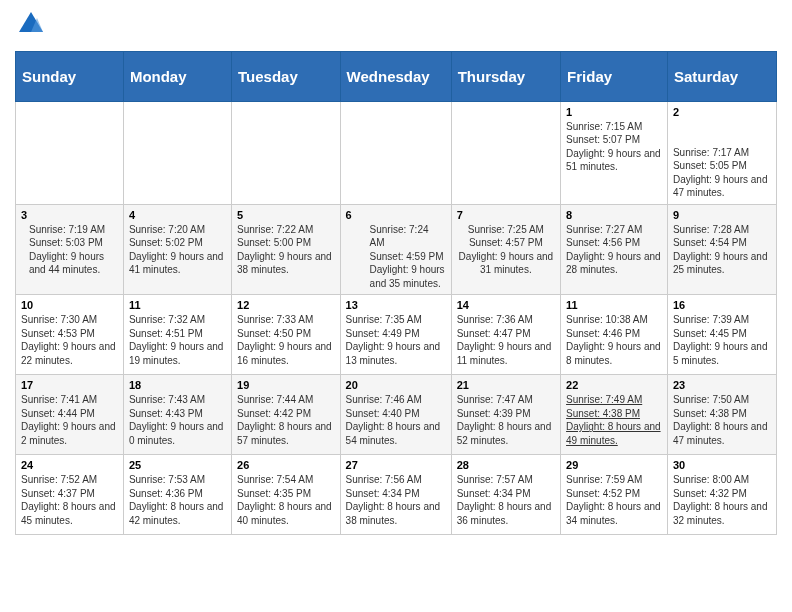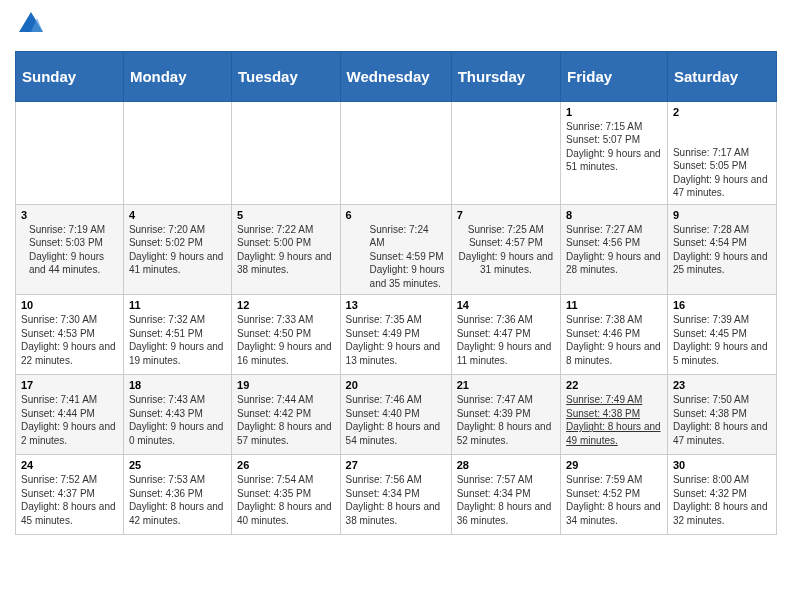--- a/index.html
+++ b/index.html
@@ -215,21 +215,21 @@
 Daylight: 9 hours and 13 minutes.</div>
           </td>
           <td>
             <span class="day-num">14</span>
             <div class="day-info" style="white-space: pre-line;">Sunrise: 7:36 AM
 Sunset: 4:47 PM
 Daylight: 9 hours and 11 minutes.</div>
           </td>
           <td>
             <span class="day-num">11</span>
-            <div class="day-info" style="white-space: pre-line;">Sunrise: 7:38 AM
+            <div class="day-info" style="white-space: pre-line;">Sunrise: 10:38 AM
 Sunset: 4:46 PM
 Daylight: 9 hours and 8 minutes.</div>
           </td>
           <td>
             <span class="day-num">16</span>
             <div class="day-info" style="white-space: pre-line;">Sunrise: 7:39 AM
 Sunset: 4:45 PM
 Daylight: 9 hours and 5 minutes.</div>
           </td>
         </tr>

